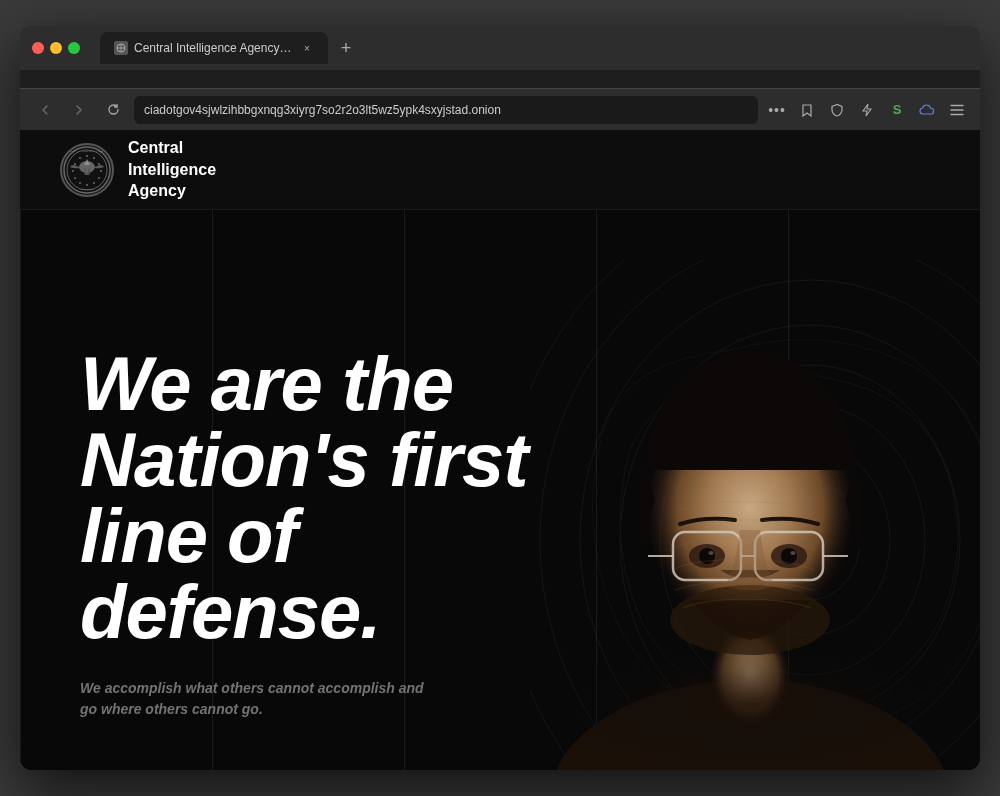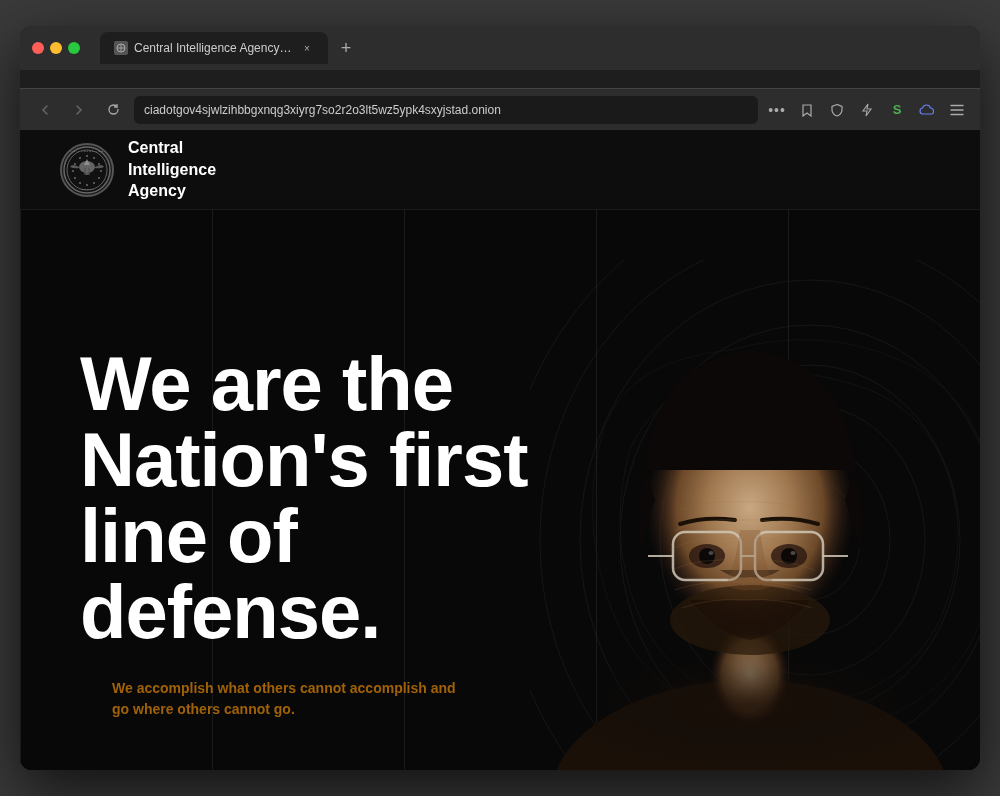--- a/index.html
+++ b/index.html
@@ -236,20 +236,21 @@
 
     
     .site-hero {
       background: #080808;
       min-height: 560px;
       position: relative;
       overflow: hidden;
       display: flex;
       align-items: flex-end;
       padding-bottom: 50px;
+      font-style: italic;
     }
 
     
     .grid-overlay {
       position: absolute;
       top: 0; left: 0; right: 0; bottom: 0;
       display: grid;
       grid-template-columns: repeat(5, 1fr);
       pointer-events: none;
       z-index: 1;
@@ -280,26 +281,25 @@
     .hero-headline {
       color: #ffffff;
       font-size: 76px;
       font-weight: 800;
       line-height: 1.0;
       margin-bottom: 28px;
       letter-spacing: -1px;
     }
 
     .hero-subtext {
-      color: #a16207;
+      color: #737373;
       font-size: 14px;
       font-weight: 700;
       line-height: 1.5;
       max-width: 360px;
-      margin-left: 32px;
     }
 
     
     .face-svg {
       position: absolute;
       right: 20px;
       bottom: 0;
       width: 420px;
       height: 530px;
       z-index: 3;

